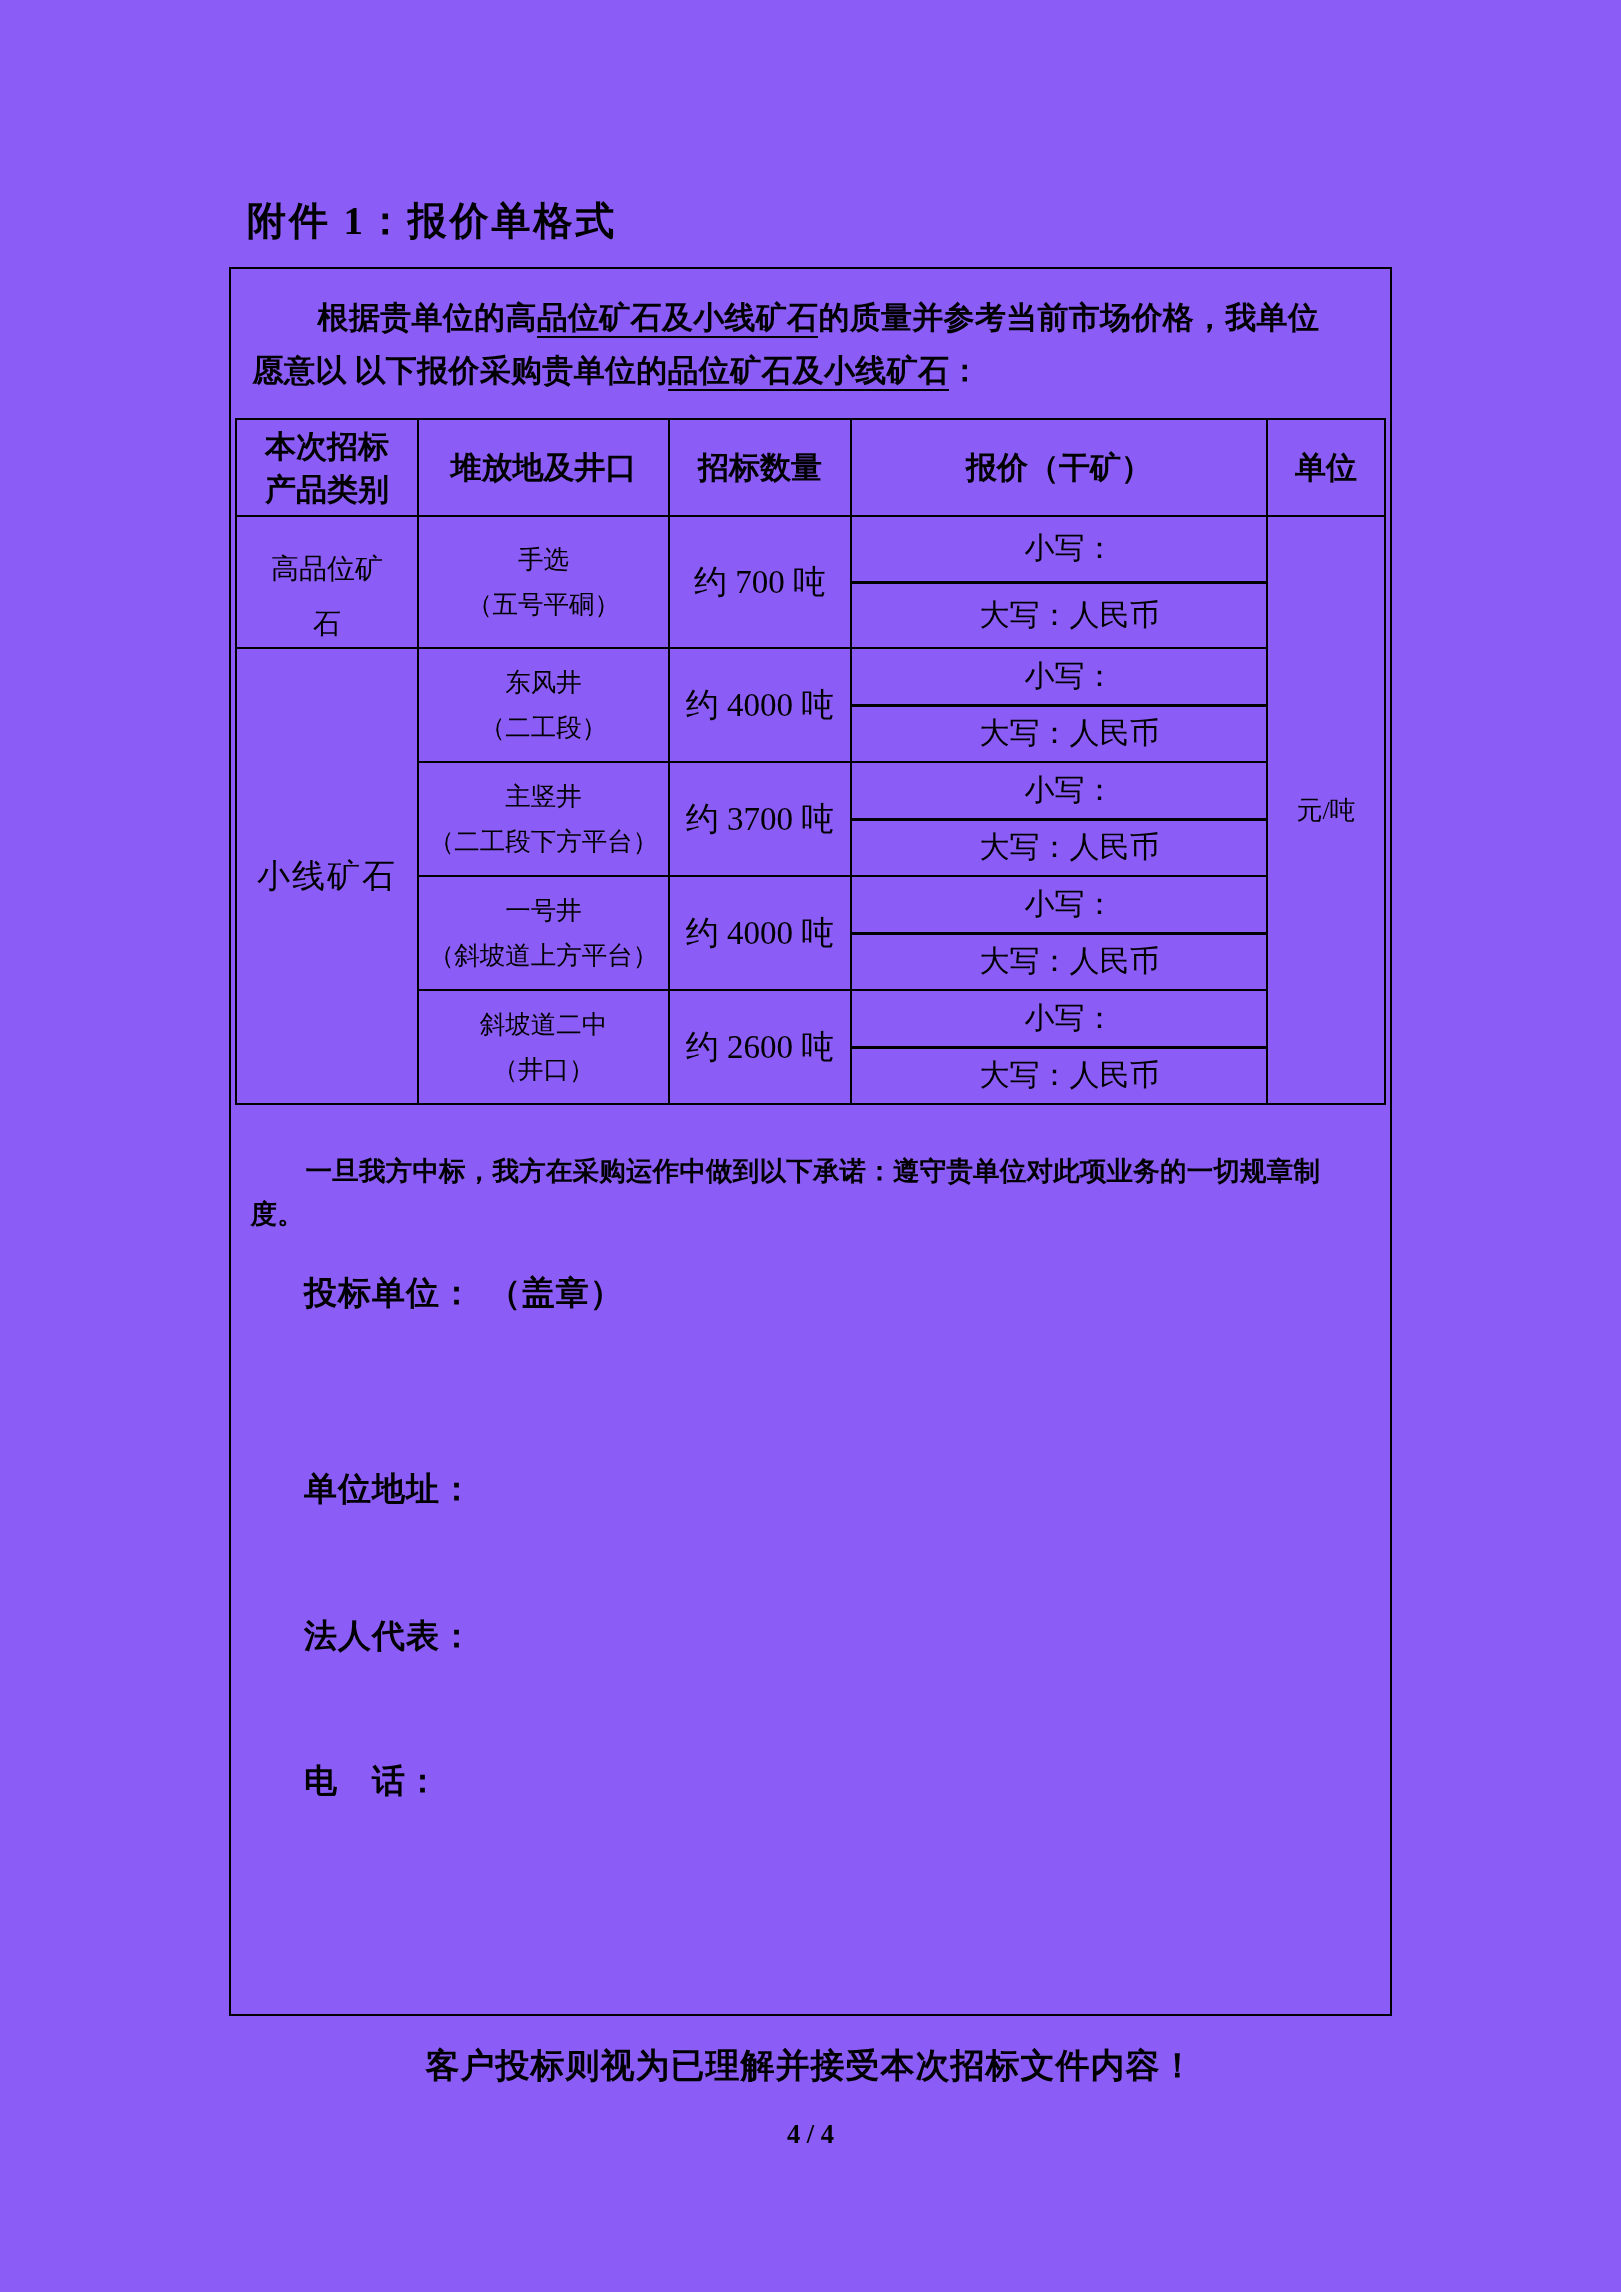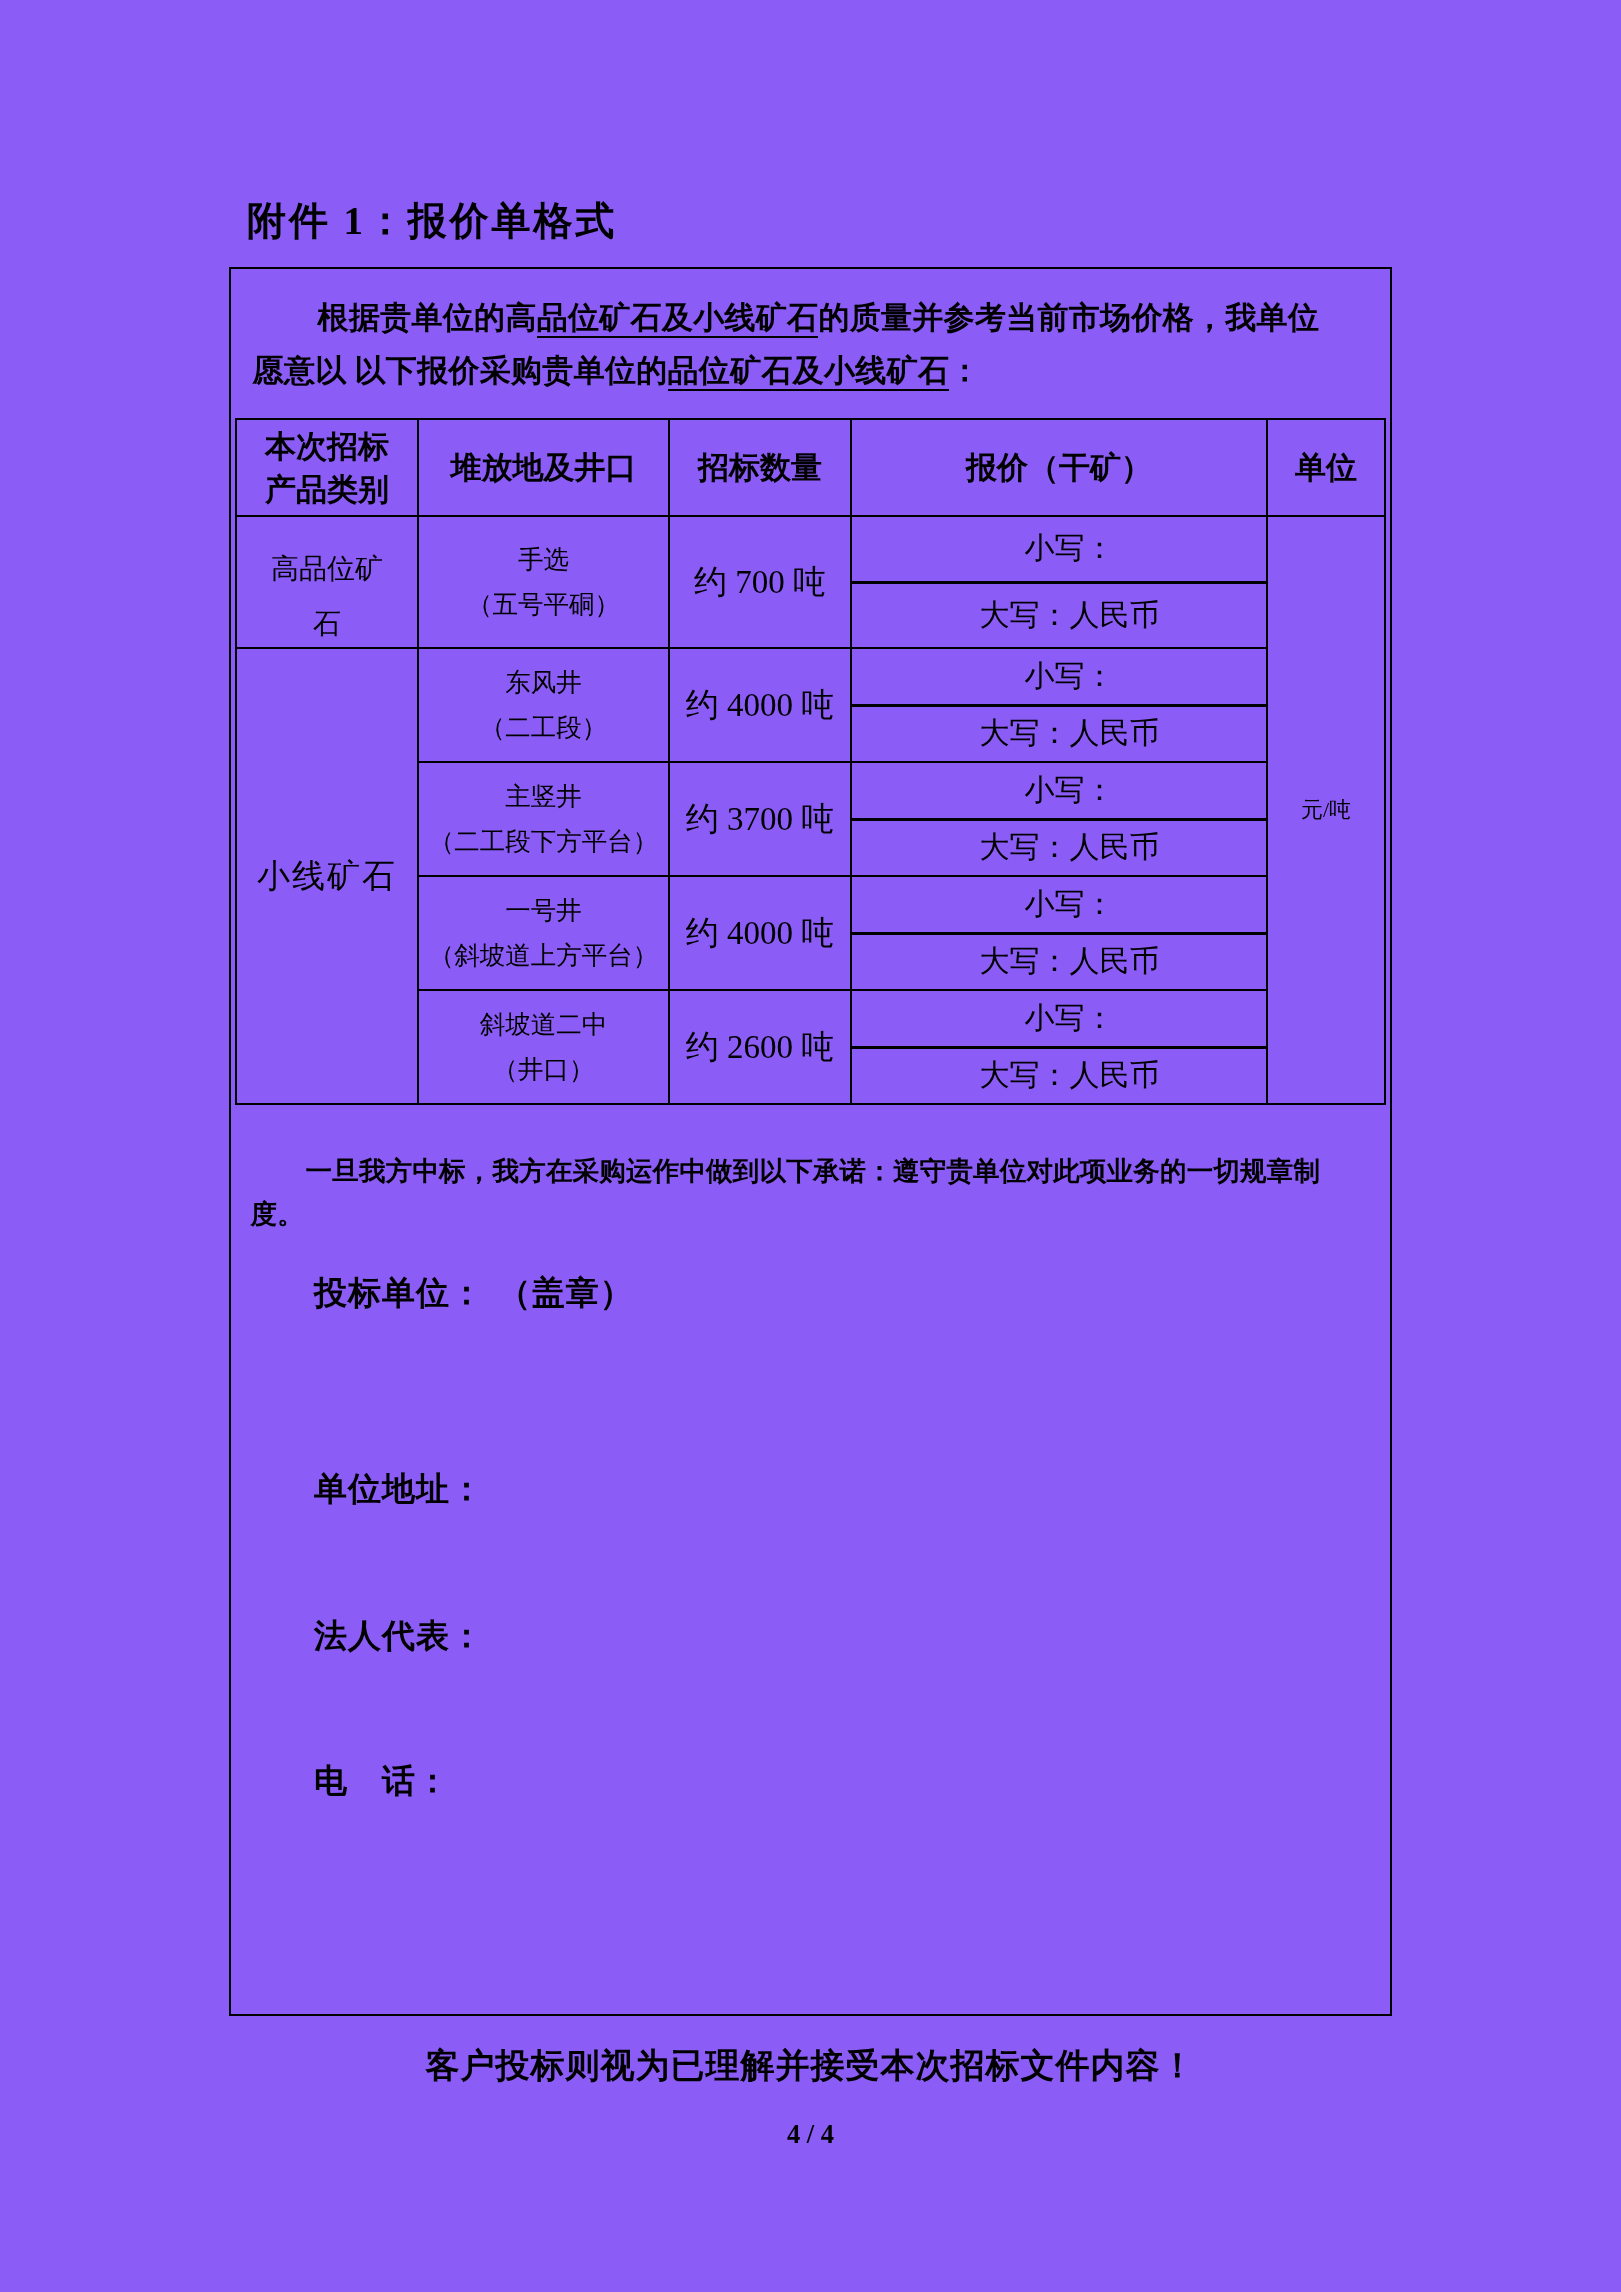--- a/index.html
+++ b/index.html
@@ -41,31 +41,31 @@
   }
   .qtable tr.hrow { height:97px; }
   .qtable th { font-size:31px; line-height:43px; border-bottom-width:2.9px; font-weight:bold; }
   .qtable tr.sub { height:57px; }
   td.cat-high { vertical-align:top; font-size:28px; padding:10px; }
   td.cat-high .clip { height:110px; overflow:hidden; padding:13.7px 19.6px 0 19.6px; line-height:55px; }
   td.cat-small { font-size:33px; letter-spacing:2px; }
   td.loc { font-size:25.5px; line-height:45px; }
   td.qty { font-size:33px; }
   td.price { text-align:center; padding-left:21px; font-size:30px; }
-  td.unit-cell { font-size:22px; }
+  td.unit-cell { font-size:26px; }
   td.sep-bottom { border-bottom-width:3.9px; }
   td.row-end { border-bottom-width:2.9px; }
 
   .commitment {
     margin:45px 19.6px 0 19.6px;
     font-size:26.5px; font-weight:bold; text-indent:55px; letter-spacing:0.2px;
     line-height:43px;
   }
 
-  .form-line { position:absolute; left:83px; font-size:33px; font-weight:bold; letter-spacing:1px; }
+  .form-line { position:absolute; left:73px; font-size:33px; font-weight:bold; letter-spacing:1px; }
   .form-line.bidder    { top:1002px; }
   .form-line.address   { top:1198px;text-align:center; }
   .form-line.legalrep  { top:1345px; }
   .form-line.phone     { top:1490px; }
   .form-line .stamp { margin-left:13.7px; }
 
   .footer-note {
     position:absolute; top:2043px; left:0; width:1621px;
     text-align:center; font-size:34px; font-weight:bold; letter-spacing:1px;
   }

